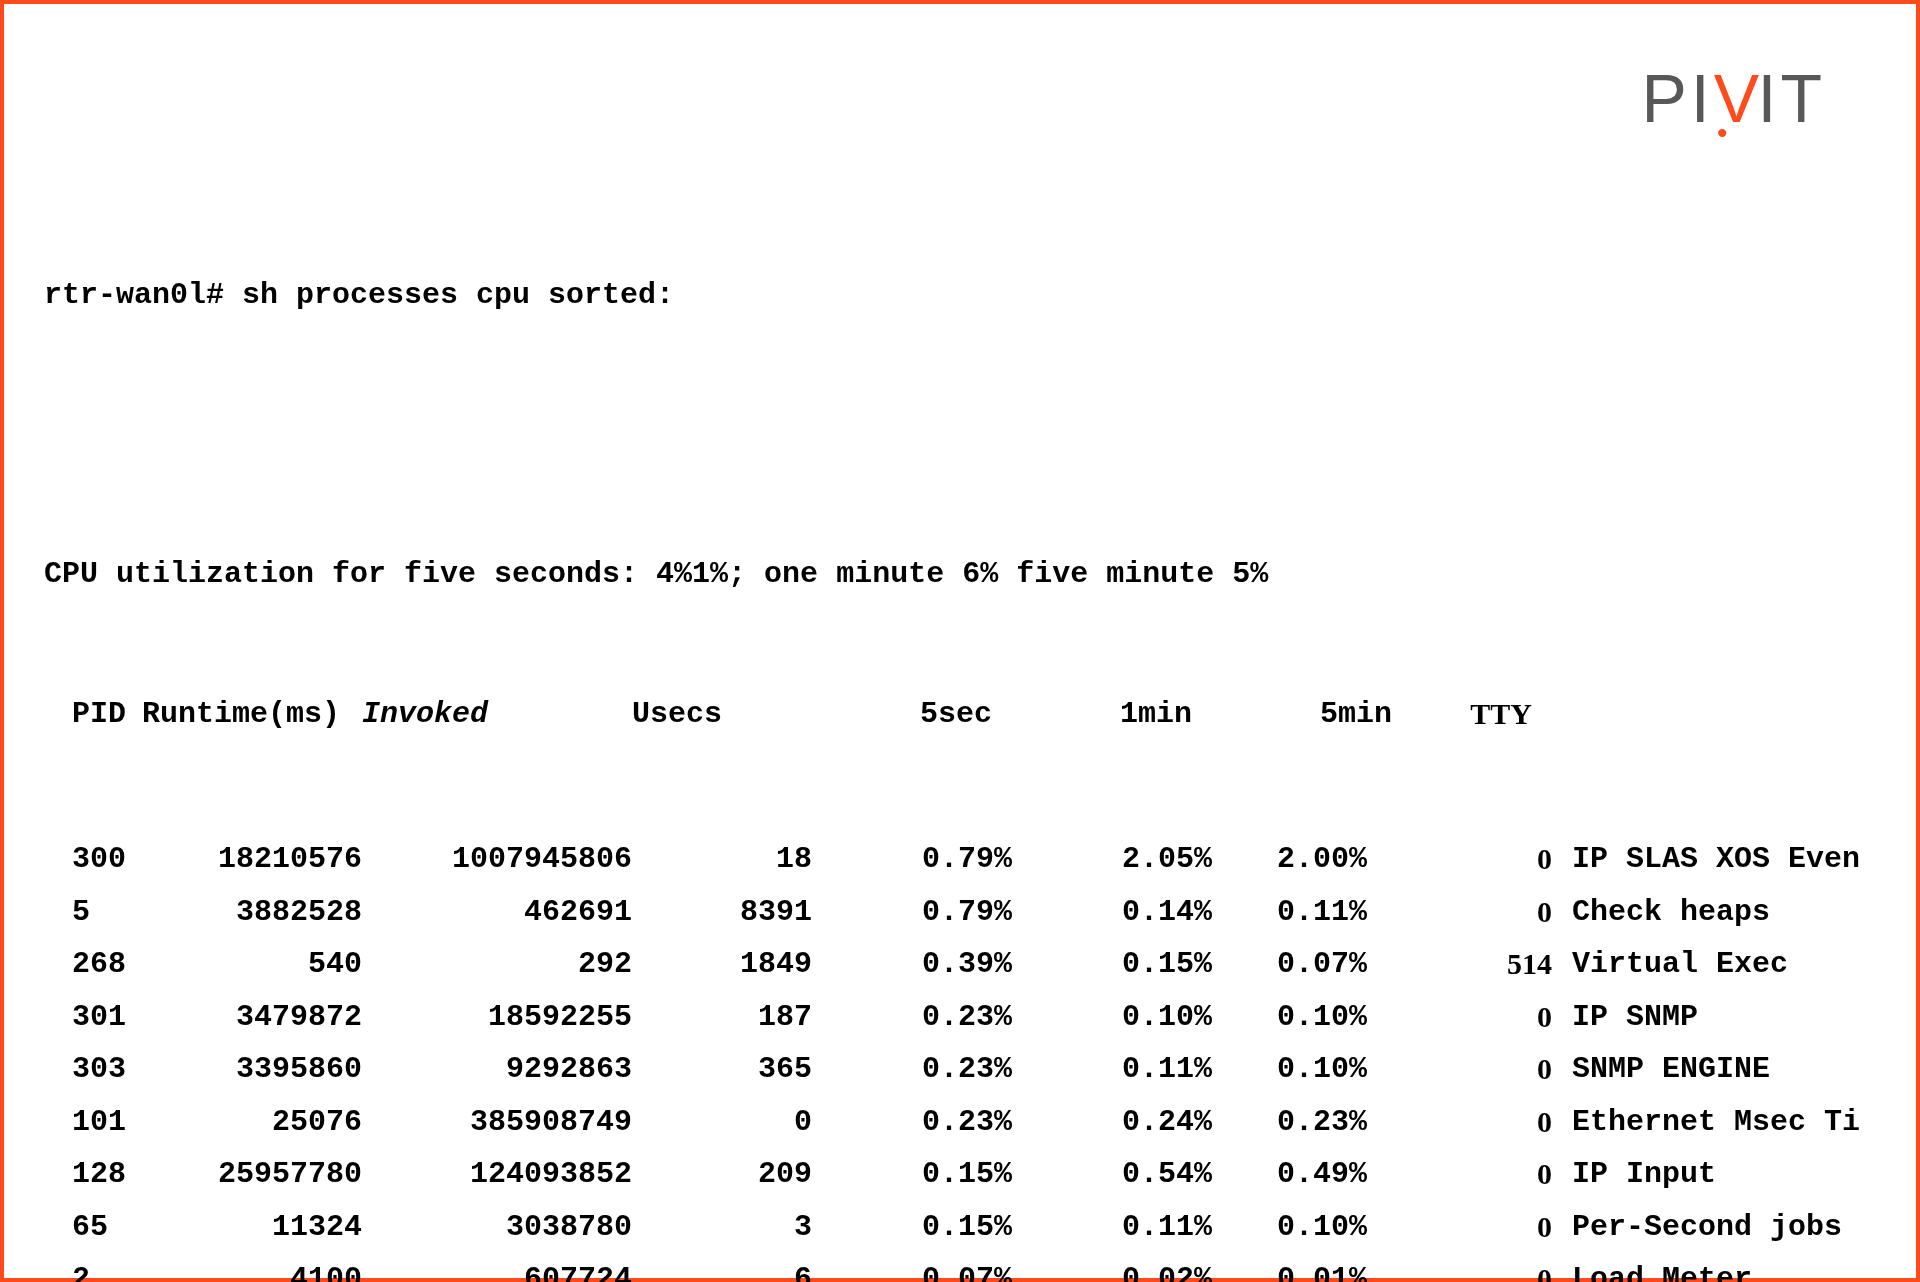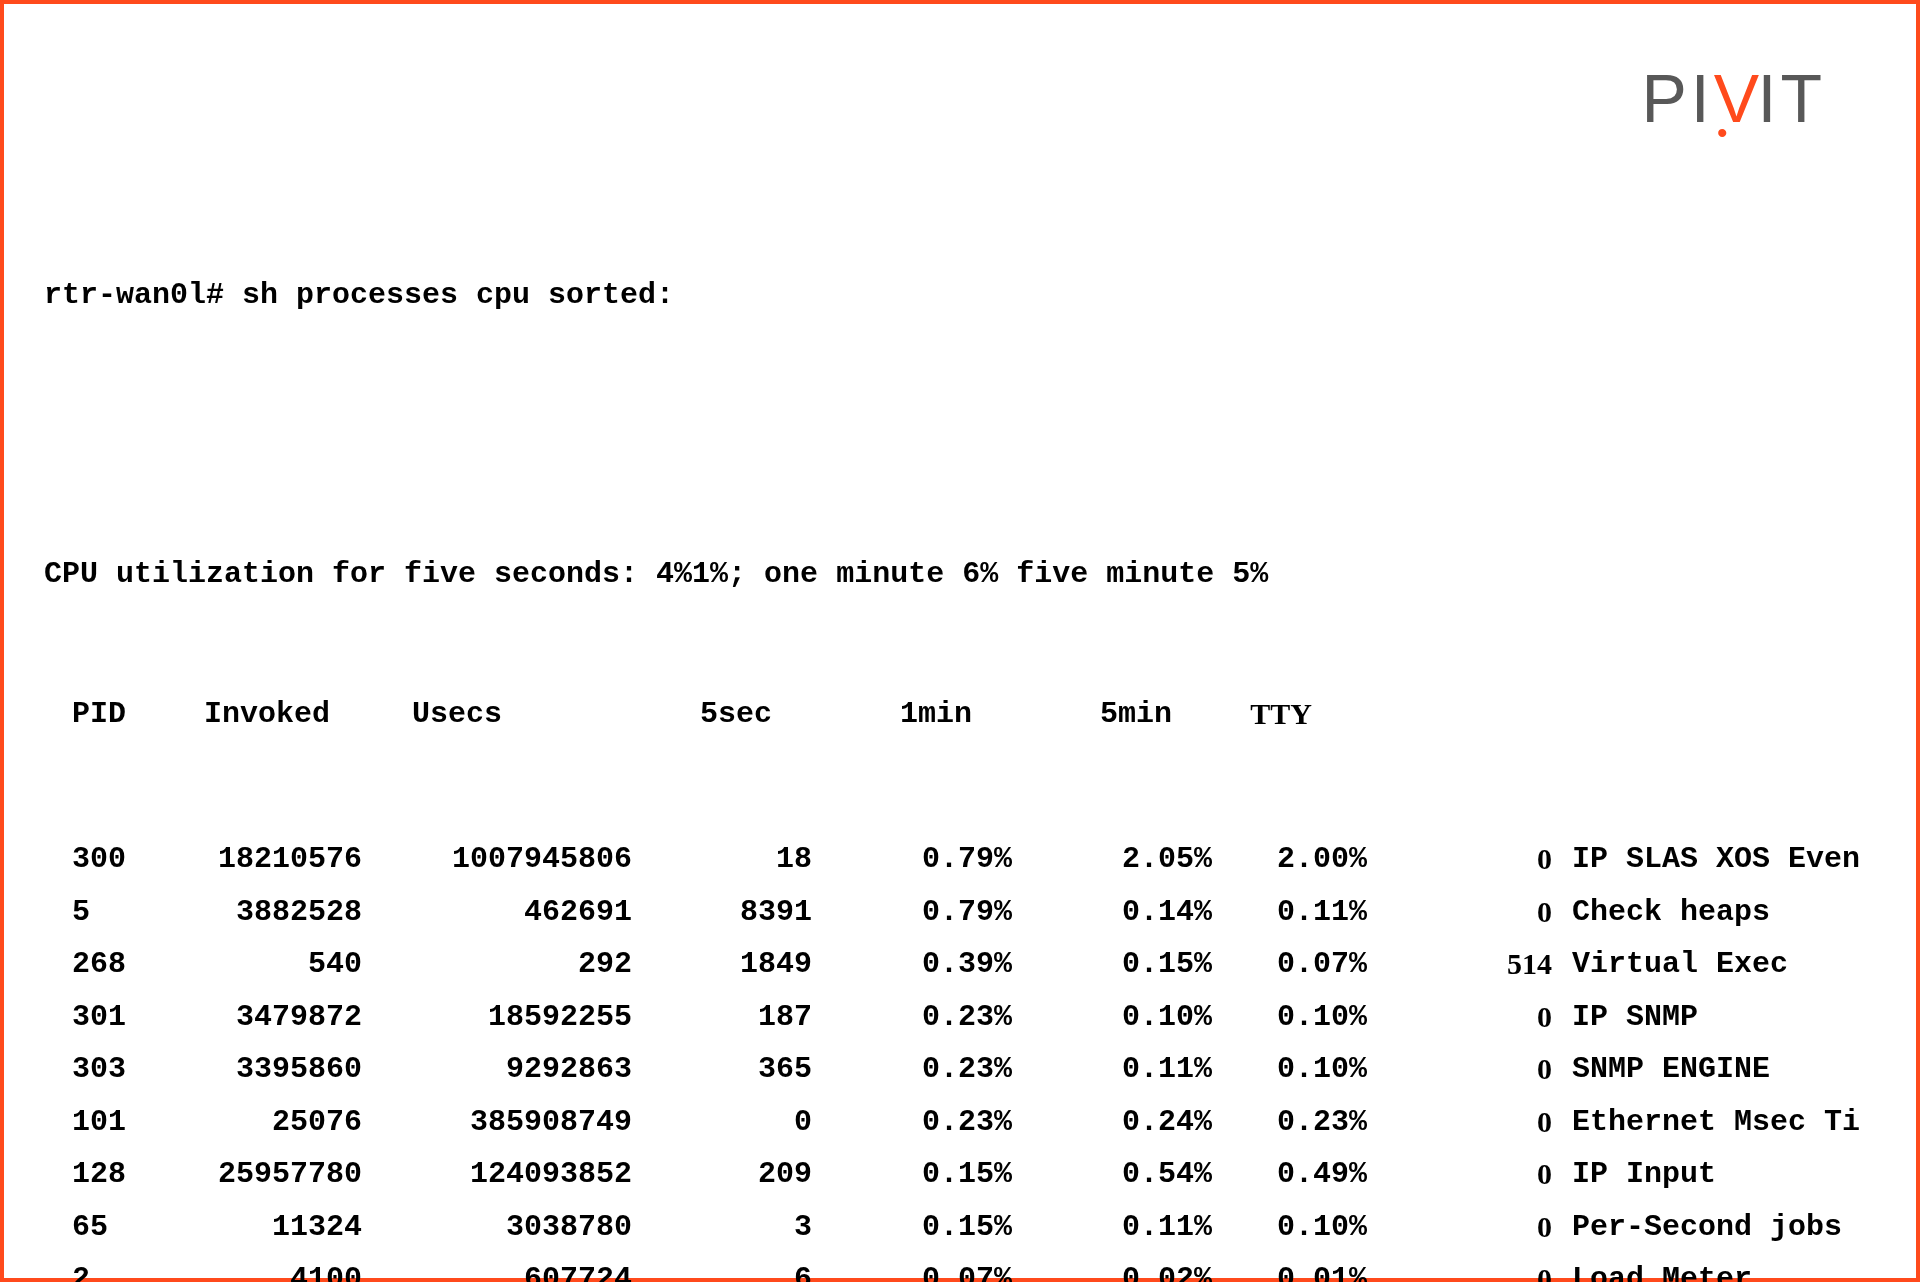--- a/index.html
+++ b/index.html
@@ -59,21 +59,21 @@
   .col-runtime { width: 220px; text-align: right; padding-right: 20px;}
   .col-invoked { width: 250px; text-align: right; padding-right: 20px;}
   .col-usecs   { width: 160px; text-align: right; padding-right: 20px;}
   .col-5sec    { width: 180px; text-align: right; padding-right: 20px;}
   .col-1min    { width: 180px; text-align: right; padding-right: 20px;}
   .col-5min    { width: 180px; text-align: center; padding-right: 20px;}
   .col-tty     { width: 120px; text-align: right; padding-right: 20px; font-family: Liberation Serif, serif;}
   .col-process { flex: 1; text-align: left; }
   .hdr .col-pid     { text-align: left; }
   .hdr .col-runtime { text-align: left; padding-right: 0;}
-  .hdr .col-invoked { text-align: center; padding-right: 20px;}
+  .hdr .col-invoked { text-align: left; padding-right: 20px; font-style: italic;}
   .hdr .col-usecs   { text-align: left; padding-right: 20px;}
   .hdr .col-5sec    { text-align: right; padding-right: 20px;}
   .hdr .col-1min    { text-align: right; padding-right: 20px;}
   .hdr .col-5min    { text-align: right; padding-right: 20px;}
   .hdr .col-tty     { text-align: right; padding-right: 20px;}
   .hdr .col-process { text-align: left; }
   .tbody .row {
     margin-top: 6px;
   }
 </style>
@@ -88,20 +88,21 @@
       <span class="dot">•</span>
       <span>IT</span>
   </div>
 
   <div class="term">
     <div>rtr-wan0l# sh processes cpu sorted:</div>
     <div>&nbsp;</div>
     <div>CPU utilization for five seconds: 4%1%; one minute 6% five minute 5%</div>
     <div class="row hdr">
       <div class="col-pid">PID</div>
+      <div class="col-runtime">Runtime(ms)</div>
       <div class="col-invoked">Invoked</div>
       <div class="col-usecs">Usecs</div>
       <div class="col-5sec">5sec</div>
       <div class="col-1min">1min</div>
       <div class="col-5min">5min</div>
       <div class="col-tty">TTY</div>
     </div>
     <div class="tbody" id="tbody"><div class="row"><div class="col-pid">300</div><div class="col-runtime">18210576</div><div class="col-invoked">1007945806</div><div class="col-usecs">18</div><div class="col-5sec">0.79%</div><div class="col-1min">2.05%</div><div class="col-5min">2.00%</div><div class="col-tty">0</div><div class="col-process">IP SLAS XOS Even</div></div><div class="row"><div class="col-pid">5</div><div class="col-runtime">3882528</div><div class="col-invoked">462691</div><div class="col-usecs">8391</div><div class="col-5sec">0.79%</div><div class="col-1min">0.14%</div><div class="col-5min">0.11%</div><div class="col-tty">0</div><div class="col-process">Check heaps</div></div><div class="row"><div class="col-pid">268</div><div class="col-runtime">540</div><div class="col-invoked">292</div><div class="col-usecs">1849</div><div class="col-5sec">0.39%</div><div class="col-1min">0.15%</div><div class="col-5min">0.07%</div><div class="col-tty">514</div><div class="col-process">Virtual Exec</div></div><div class="row"><div class="col-pid">301</div><div class="col-runtime">3479872</div><div class="col-invoked">18592255</div><div class="col-usecs">187</div><div class="col-5sec">0.23%</div><div class="col-1min">0.10%</div><div class="col-5min">0.10%</div><div class="col-tty">0</div><div class="col-process">IP SNMP</div></div><div class="row"><div class="col-pid">303</div><div class="col-runtime">3395860</div><div class="col-invoked">9292863</div><div class="col-usecs">365</div><div class="col-5sec">0.23%</div><div class="col-1min">0.11%</div><div class="col-5min">0.10%</div><div class="col-tty">0</div><div class="col-process">SNMP ENGINE</div></div><div class="row"><div class="col-pid">101</div><div class="col-runtime">25076</div><div class="col-invoked">385908749</div><div class="col-usecs">0</div><div class="col-5sec">0.23%</div><div class="col-1min">0.24%</div><div class="col-5min">0.23%</div><div class="col-tty">0</div><div class="col-process">Ethernet Msec Ti</div></div><div class="row"><div class="col-pid">128</div><div class="col-runtime">25957780</div><div class="col-invoked">124093852</div><div class="col-usecs">209</div><div class="col-5sec">0.15%</div><div class="col-1min">0.54%</div><div class="col-5min">0.49%</div><div class="col-tty">0</div><div class="col-process">IP Input</div></div><div class="row"><div class="col-pid">65</div><div class="col-runtime">11324</div><div class="col-invoked">3038780</div><div class="col-usecs">3</div><div class="col-5sec">0.15%</div><div class="col-1min">0.11%</div><div class="col-5min">0.10%</div><div class="col-tty">0</div><div class="col-process">Per-Second jobs</div></div><div class="row"><div class="col-pid">2</div><div class="col-runtime">4100</div><div class="col-invoked">607724</div><div class="col-usecs">6</div><div class="col-5sec">0.07%</div><div class="col-1min">0.02%</div><div class="col-5min">0.01%</div><div class="col-tty">0</div><div class="col-process">Load Meter</div></div></div>
   </div>
 

